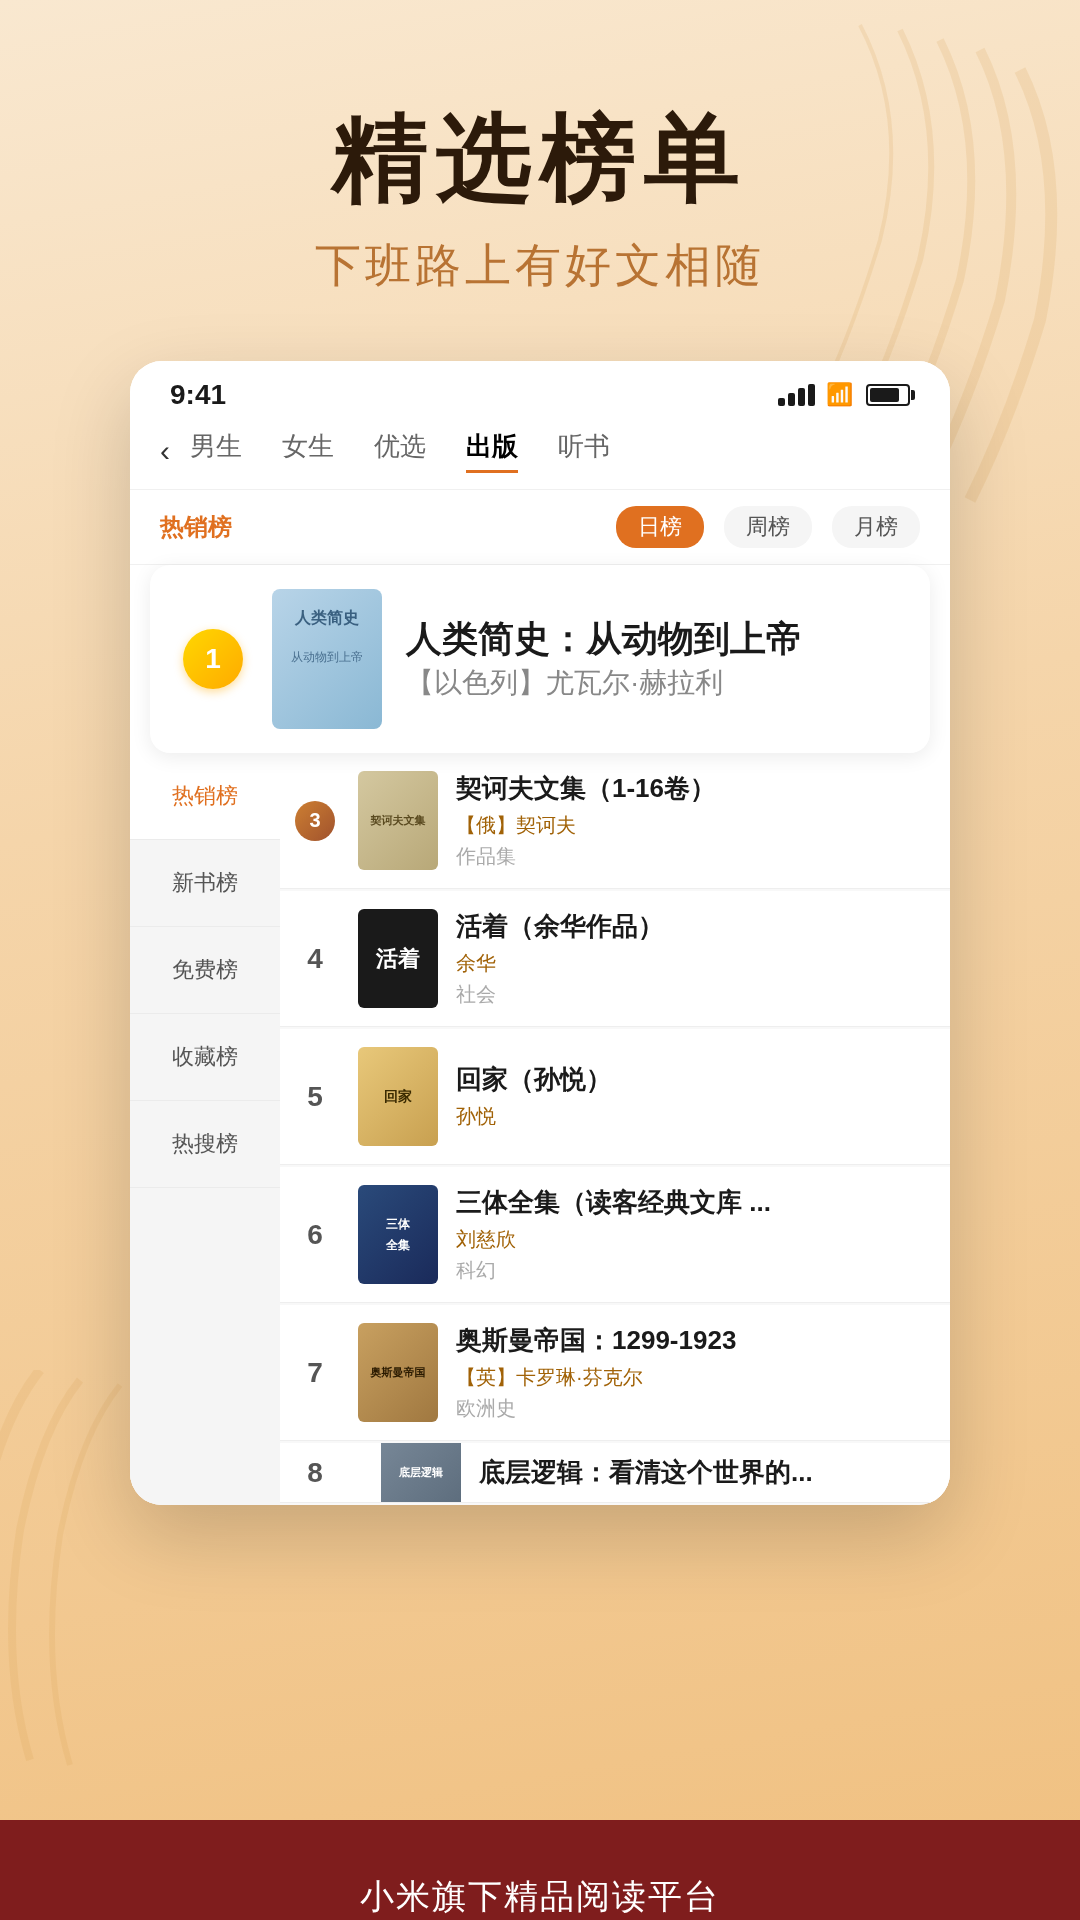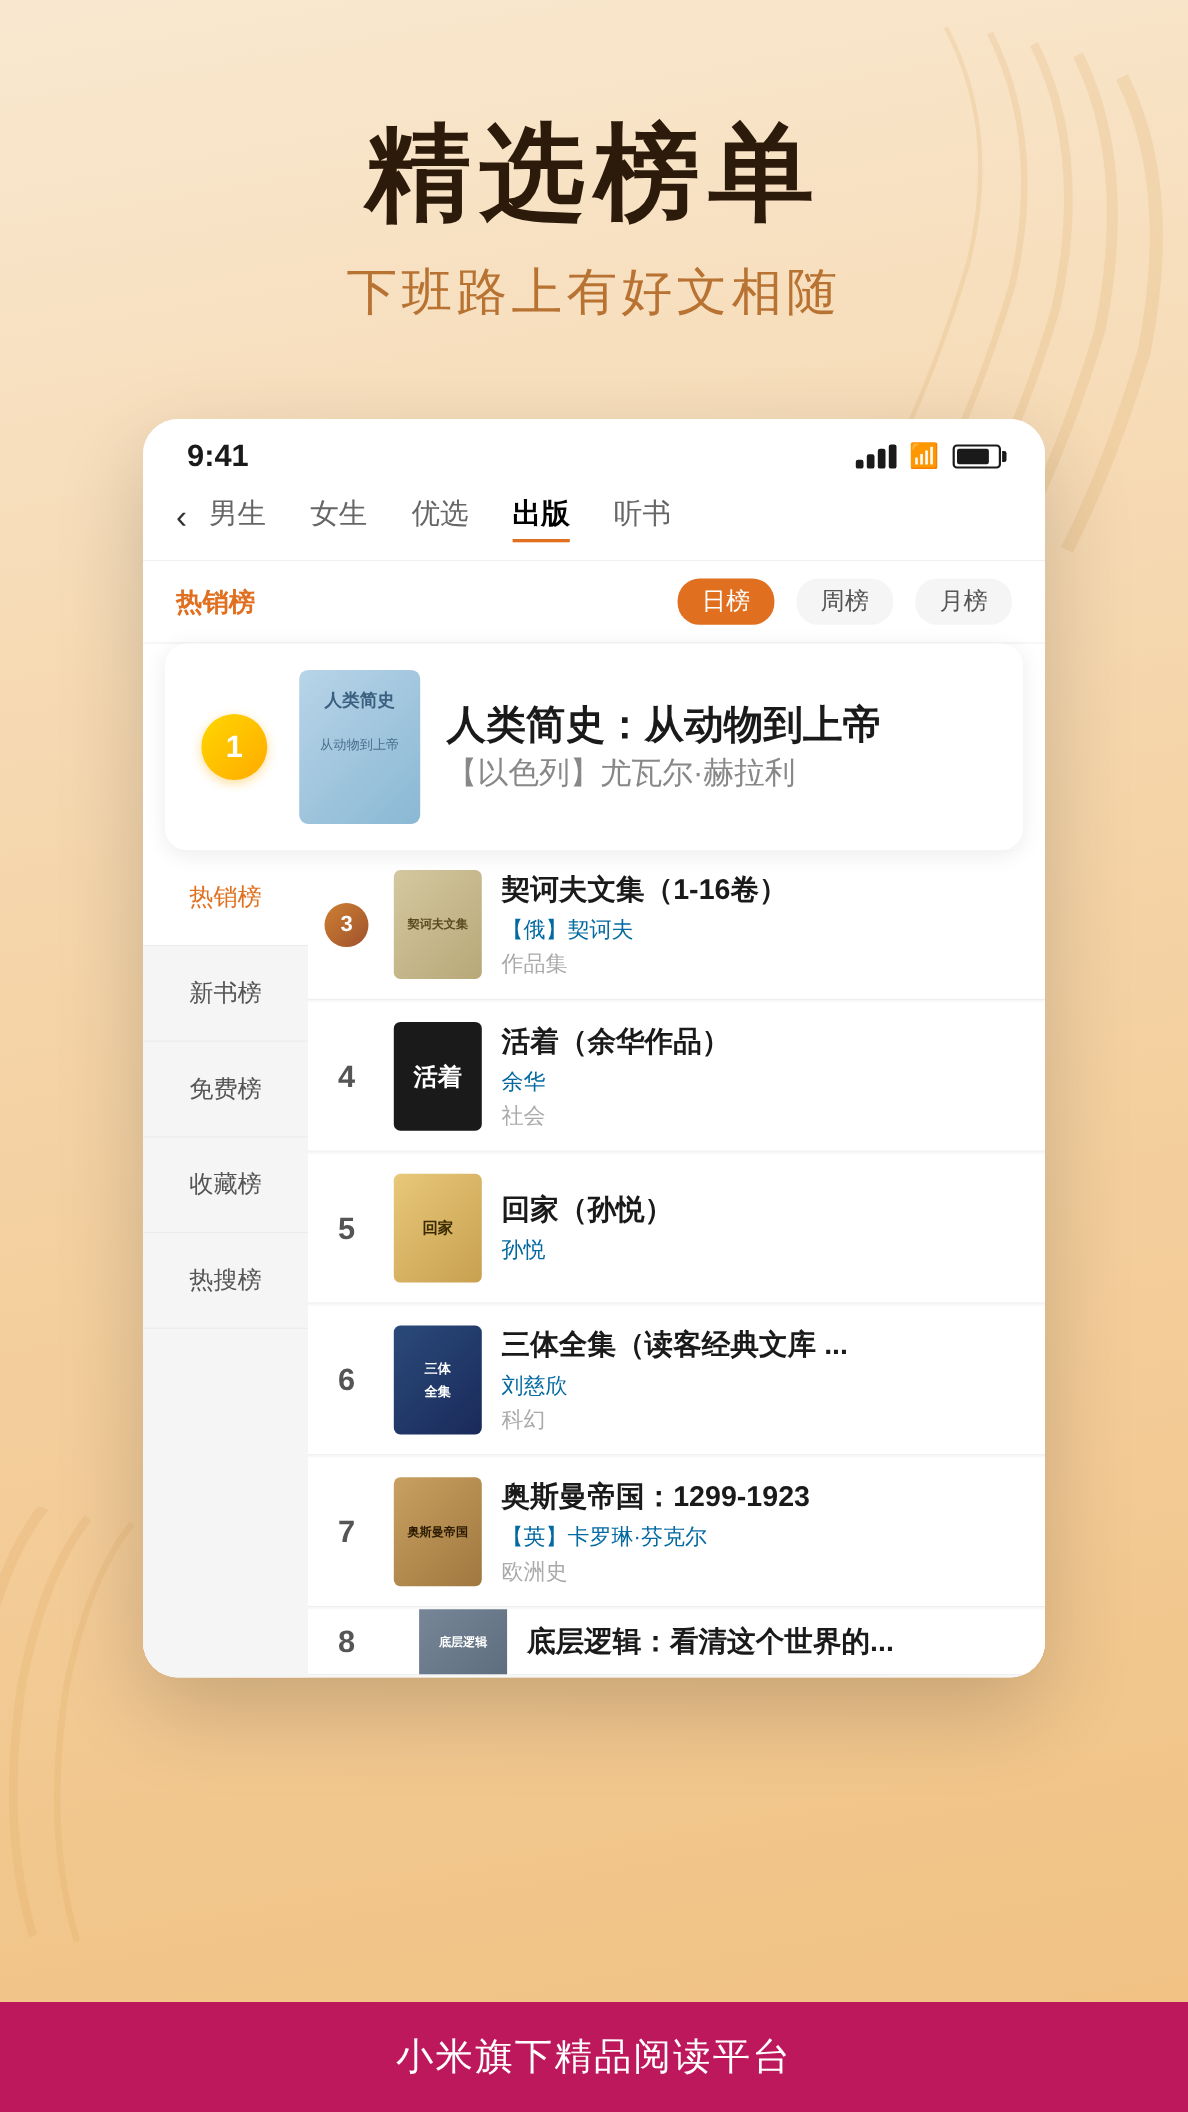--- a/index.html
+++ b/index.html
@@ -10,21 +10,21 @@
       overflow: hidden;
       font-family: -apple-system, "PingFang SC", "Hiragino Sans GB", "Microsoft YaHei", sans-serif;
       background: linear-gradient(170deg, #f9e8d0 0%, #f5d5aa 40%, #f0c080 100%);
       position: relative;
     }
 
     
     .hero-section {
       text-align: center;
       padding-top: 100px;
-      padding-bottom: 84px;
+      padding-bottom: 64px;
     }
     .hero-title {
       font-size: 96px;
       font-weight: 800;
       color: #2c1a0a;
       letter-spacing: 8px;
       line-height: 1.2;
     }
     .hero-subtitle {
       font-size: 46px;
@@ -359,21 +359,21 @@
       flex: 1;
     }
     .book-item-title {
       font-size: 26px;
       font-weight: 600;
       color: #1a1a1a;
       line-height: 1.3;
     }
     .book-item-author {
       font-size: 20px;
-      color: #0369a1;
+      color: #a16207;
       margin-top: 6px;
     }
     .book-item-genre {
       font-size: 20px;
       color: #aaa;
       margin-top: 4px;
     }
 
     
     .content-area {
@@ -399,24 +399,24 @@
     .main-content {
       flex: 1;
     }
 
     
     .footer {
       position: absolute;
       bottom: 0;
       left: 0;
       right: 0;
-      background: #be185d;
+      background: #7f1d1d;
       height: 100px;
       display: flex;
-      align-items: center;
+      align-items: flex-end;
       justify-content: center;
     }
     .footer-text {
       font-size: 34px;
       color: #fff;
       font-weight: 500;
       letter-spacing: 2px;
     }
 
     

